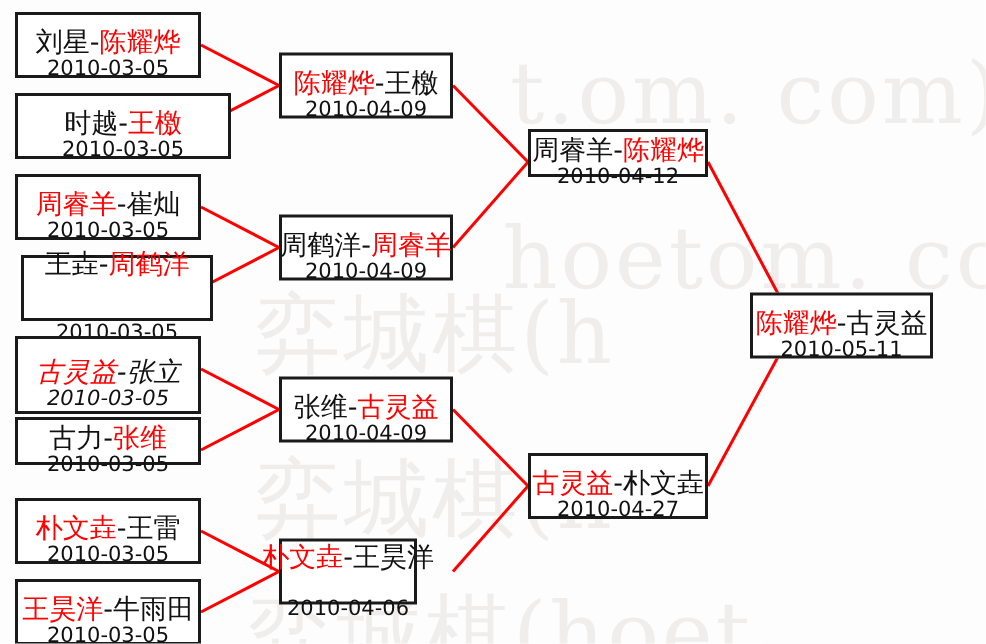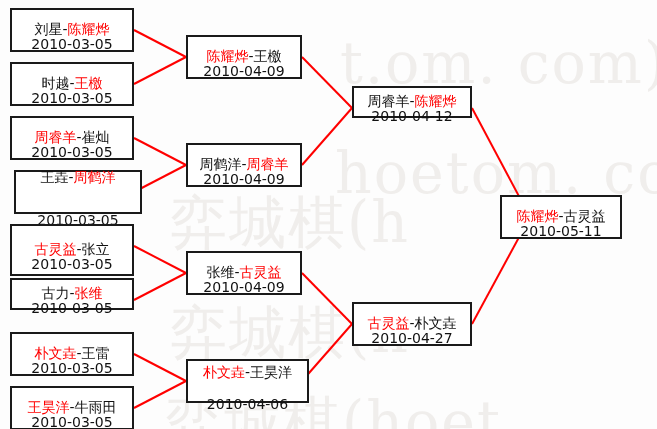--- a/index.html
+++ b/index.html
@@ -55,21 +55,21 @@
     background: #ffffff;
     border: 2px solid #1a1a1a;
     z-index: 2;
     display: flex;
     flex-direction: column;
     align-items: center;
     justify-content: center;
     line-height: 1.05;
   }
   .players {
-    font-size: 14px;
+    font-size: 18px;
     white-space: nowrap;
     color: #111111;
     margin-top: 14px;
   }
   .players .w { color: #ff0000; }
   .players .l { color: #111111; }
   .players .sep { color: #111111; }
   .date {
     font-size: 14px;
     color: #111111;
@@ -104,33 +104,33 @@
       <line x1="302" y1="381" x2="352" y2="324" stroke="#ff0000" stroke-width="2"></line>
       <line x1="472" y1="108" x2="530" y2="217" stroke="#ff0000" stroke-width="2"></line>
       <line x1="472" y1="324" x2="530" y2="217" stroke="#ff0000" stroke-width="2"></line>
     </svg>
 
   <div id="boxes">
       <div class="match" style="left: 10px; top: 8px; width: 124px; height: 44px;">
         <div class="players"><span class="l">刘星</span><span class="sep">-</span><span class="w">陈耀烨</span></div>
         <div class="date">2010-03-05</div>
       </div>
-      <div class="match" style="left: 10px; top: 62px; width: 124px; height: 44px;">
+      <div class="match" style="left: 10px; top: 62px; width: 144px; height: 44px;">
         <div class="players"><span class="l">时越</span><span class="sep">-</span><span class="w">王檄</span></div>
         <div class="date">2010-03-05</div>
       </div>
       <div class="match" style="left: 10px; top: 116px; width: 124px; height: 44px;">
         <div class="players"><span class="w">周睿羊</span><span class="sep">-</span><span class="l">崔灿</span></div>
         <div class="date">2010-03-05</div>
       </div>
       <div class="match" style="left: 14px; top: 170px; width: 128px; height: 44px; gap: 28px;">
         <div class="players"><span class="l">王垚</span><span class="sep">-</span><span class="w">周鹤洋</span></div>
         <div class="date">2010-03-05</div>
       </div>
-      <div class="match" style="left: 10px; top: 224px; width: 124px; height: 52px;">
+      <div class="match" style="left: 10px; top: 224px; width: 124px; height: 52px; font-style: italic;">
         <div class="players"><span class="w">古灵益</span><span class="sep">-</span><span class="l">张立</span></div>
         <div class="date">2010-03-05</div>
       </div>
       <div class="match" style="left: 10px; top: 278px; width: 124px; height: 32px;">
         <div class="players"><span class="l">古力</span><span class="sep">-</span><span class="w">张维</span></div>
         <div class="date">2010-03-05</div>
       </div>
       <div class="match" style="left: 10px; top: 332px; width: 124px; height: 44px;">
         <div class="players"><span class="w">朴文垚</span><span class="sep">-</span><span class="l">王雷</span></div>
         <div class="date">2010-03-05</div>
@@ -144,21 +144,21 @@
         <div class="date">2010-04-09</div>
       </div>
       <div class="match" style="left: 186px; top: 143px; width: 116px; height: 44px;">
         <div class="players"><span class="l">周鹤洋</span><span class="sep">-</span><span class="w">周睿羊</span></div>
         <div class="date">2010-04-09</div>
       </div>
       <div class="match" style="left: 186px; top: 251px; width: 116px; height: 44px;">
         <div class="players"><span class="l">张维</span><span class="sep">-</span><span class="w">古灵益</span></div>
         <div class="date">2010-04-09</div>
       </div>
-      <div class="match" style="left: 186px; top: 359px; width: 123px; height: 44px; gap: 17px;">
+      <div class="match" style="left: 186px; top: 359px; width: 92px; height: 44px; gap: 17px;">
         <div class="players"><span class="w">朴文垚</span><span class="sep">-</span><span class="l">王昊洋</span></div>
         <div class="date">2010-04-06</div>
       </div>
       <div class="match" style="left: 352px; top: 86px; width: 120px; height: 32px;">
         <div class="players"><span class="l">周睿羊</span><span class="sep">-</span><span class="w">陈耀烨</span></div>
         <div class="date">2010-04-12</div>
       </div>
       <div class="match" style="left: 352px; top: 302px; width: 120px; height: 44px;">
         <div class="players"><span class="w">古灵益</span><span class="sep">-</span><span class="l">朴文垚</span></div>
         <div class="date">2010-04-27</div>

